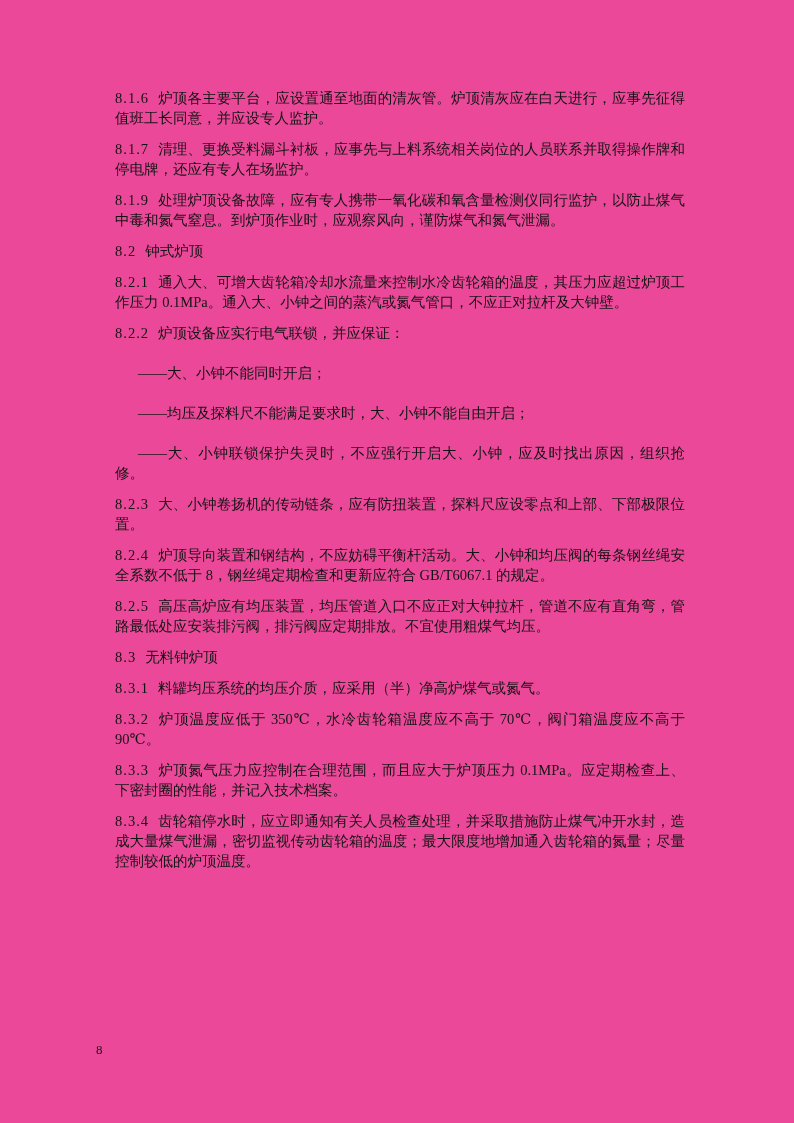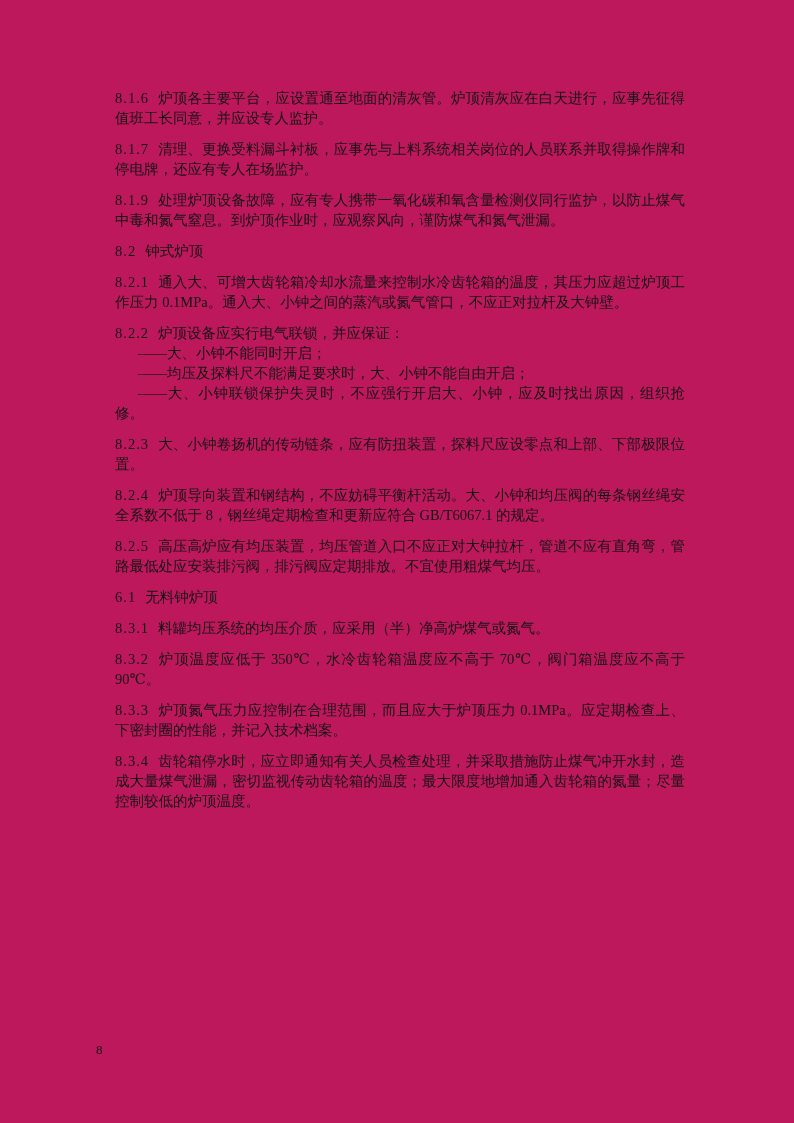--- a/index.html
+++ b/index.html
@@ -4,21 +4,21 @@
 <style>
   html, body {
     margin: 0;
     padding: 0;
     background: #ffffff;
   }
   .page {
     position: relative;
     width: 794px;
     height: 1123px;
-    background: #be185d;
+    background: #ec4899;
     overflow: hidden;
     font-family: "Liberation Serif", "DejaVu Serif", serif;
     color: #141414;
   }
   .content {
     position: absolute;
     left: 115px;
     top: 88px;
     width: 570px;
     font-size: 14.5px;
@@ -29,20 +29,21 @@
     margin: 0 0 11px 0;
   }
   .clause-line .num {
     margin-right: 9px;
     letter-spacing: 1px;
     white-space: nowrap;
   }
   .dash {
     text-indent: 23px;
     text-align: justify;
+    margin-top: 20px;
   }
   .footer-pagenum {
     position: absolute;
     left: 96px;
     top: 1042px;
     font-size: 13px;
     color: #141414;
   }
 </style>
 </head>
@@ -88,21 +89,21 @@
     <div class="para clause-line">
       <span class="num">8.2.4</span><span class="txt">炉顶导向装置和钢结构，不应妨碍平衡杆活动。大、小钟和均压阀的每条钢丝绳安全系数不低于 8，钢丝绳定期检查和更新应符合 GB/T6067.1 的规定。</span>
     </div>
 
     <div class="para clause-line">
       <span class="num">8.2.5</span><span class="txt">高压高炉应有均压装置，均压管道入口不应正对大钟拉杆，管道不应有直角弯，管路最低处应安装排污阀，排污阀应定期排放。不宜使用粗煤气均压。</span>
     </div>
 
 
     <div class="para clause-line">
-      <span class="num">6.1</span><span class="txt">无料钟炉顶</span>
+      <span class="num">8.3</span><span class="txt">无料钟炉顶</span>
     </div>
 
     <div class="para clause-line">
       <span class="num">8.3.1</span><span class="txt">料罐均压系统的均压介质，应采用（半）净高炉煤气或氮气。</span>
     </div>
 
     <div class="para clause-line">
       <span class="num">8.3.2</span><span class="txt">炉顶温度应低于 350℃，水冷齿轮箱温度应不高于 70℃，阀门箱温度应不高于 90℃。</span>
     </div>
 

